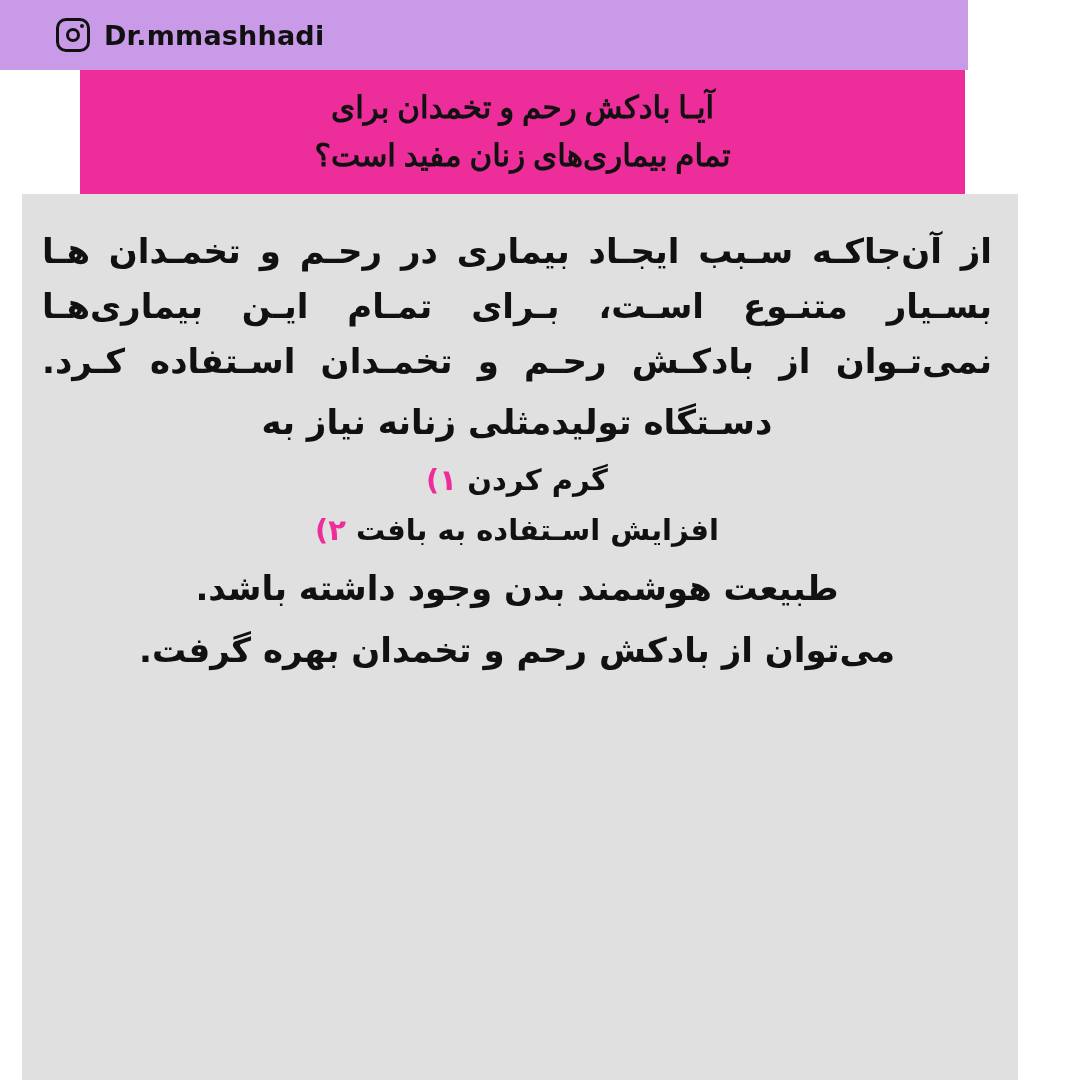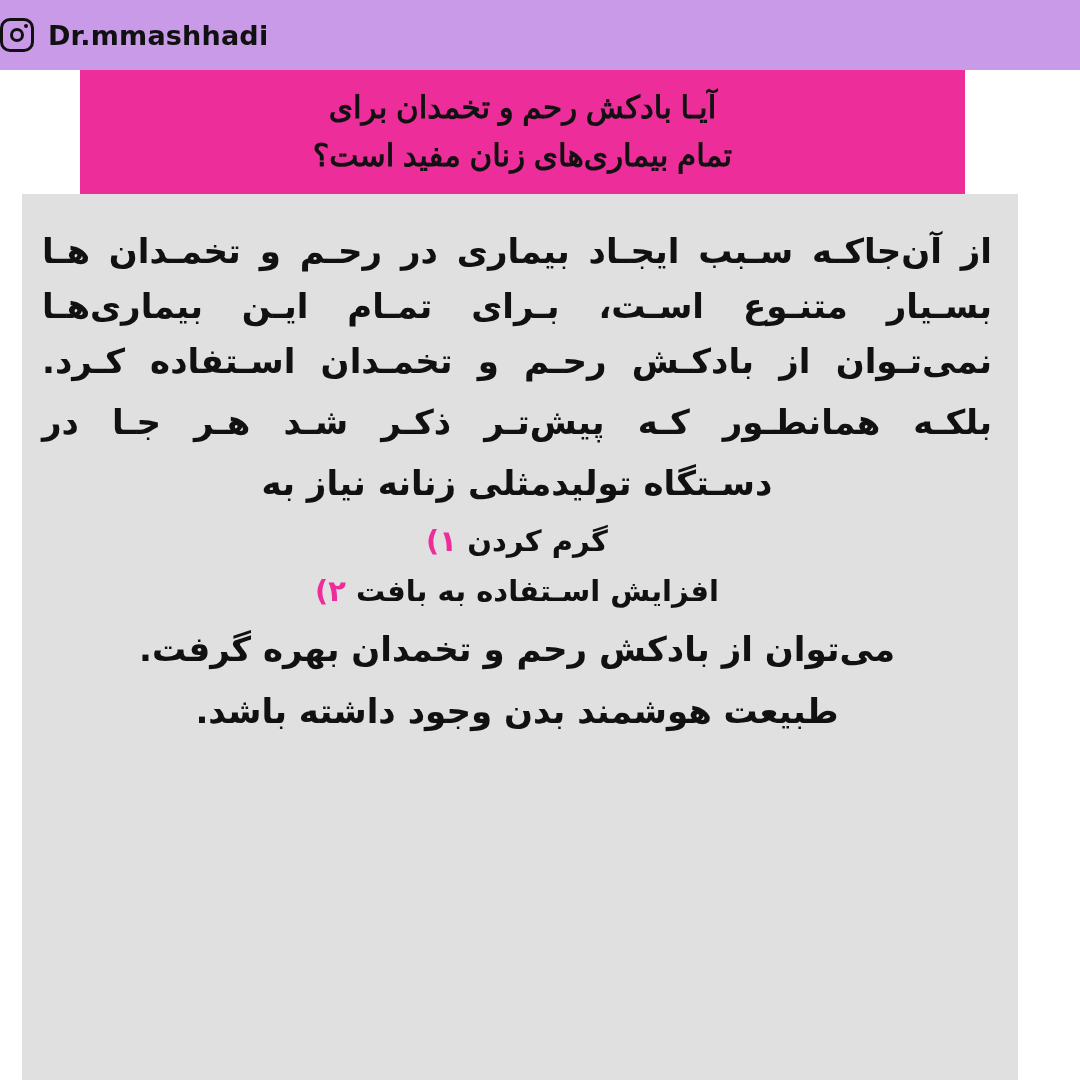--- a/index.html
+++ b/index.html
@@ -13,28 +13,29 @@
     font-family: "DejaVu Sans", sans-serif;
     overflow: hidden;
     position: relative;
   }
 
   
   .handle-bar {
     position: absolute;
     top: 0;
     left: 0;
-    width: 1080px;
+    width: 968px;
     height: 70px;
     background: #c89ae8;
     display: flex;
     flex-direction: row;
     align-items: center;
     justify-content: flex-start;
     box-sizing: border-box;
+    padding-left: 56px;
     direction: ltr;
   }
   .ig-icon {
     width: 34px;
     height: 34px;
     border: 3px solid #111111;
     border-radius: 10px;
     box-sizing: border-box;
     position: relative;
     flex: 0 0 auto;
@@ -80,21 +81,21 @@
     height: 124px;
     background: #ec2d9a;
     box-sizing: border-box;
     display: flex;
     flex-direction: column;
     align-items: center;
     justify-content: center;
     padding: 0 24px;
   }
   .title-line {
-    font-family: Liberation Sans, sans-serif;
+    font-family: Liberation Serif, serif;
     font-size: 31px;
     font-weight: bold;
     color: #111111;
     line-height: 1.55;
     text-align: right;
     white-space: nowrap;
     direction: rtl;
   }
 
   
@@ -162,29 +163,28 @@
   <span class="handle-text">Dr.mmashhadi</span>
 </div>
 
 <div class="title-banner">
   <div class="title-line">آیـا بادکش رحم و تخمدان برای</div>
   <div class="title-line">تمام بیماری‌های زنان مفید است؟</div>
 </div>
 
 <div class="body-card">
   <p class="para">از آن‌جاکـه سـبب ایجـاد بیماری در رحـم و تخمـدان هـا بسـیار متنـوع اسـت، بـرای تمـام ایـن بیماری‌هـا نمی‌تـوان از بادکـش رحـم و تخمـدان اسـتفاده کـرد.</p>
-  <p class="para">بلکـه همانطـور کـه پیش‌تـر ذکـر شـد هـر جـا در</p>
   <p class="para para-center">دسـتگاه تولیدمثلی زنانه نیاز به</p>
 
   <ul class="list">
     <li class="list-item">
       <span class="item-text">گرم کردن</span>
       <span class="num">۱)</span>
     </li>
     <li class="list-item">
       <span class="item-text">افزایش اسـتفاده به بافت</span>
       <span class="num">۲)</span>
     </li>
   </ul>
 
+  <div class="closing">طبیعت هوشمند بدن وجود داشته باشد.</div>
   <div class="closing">می‌توان از بادکش رحم و تخمدان بهره گرفت.</div>
-  <div class="closing">طبیعت هوشمند بدن وجود داشته باشد.</div>
 </div>
 
 </body></html>

